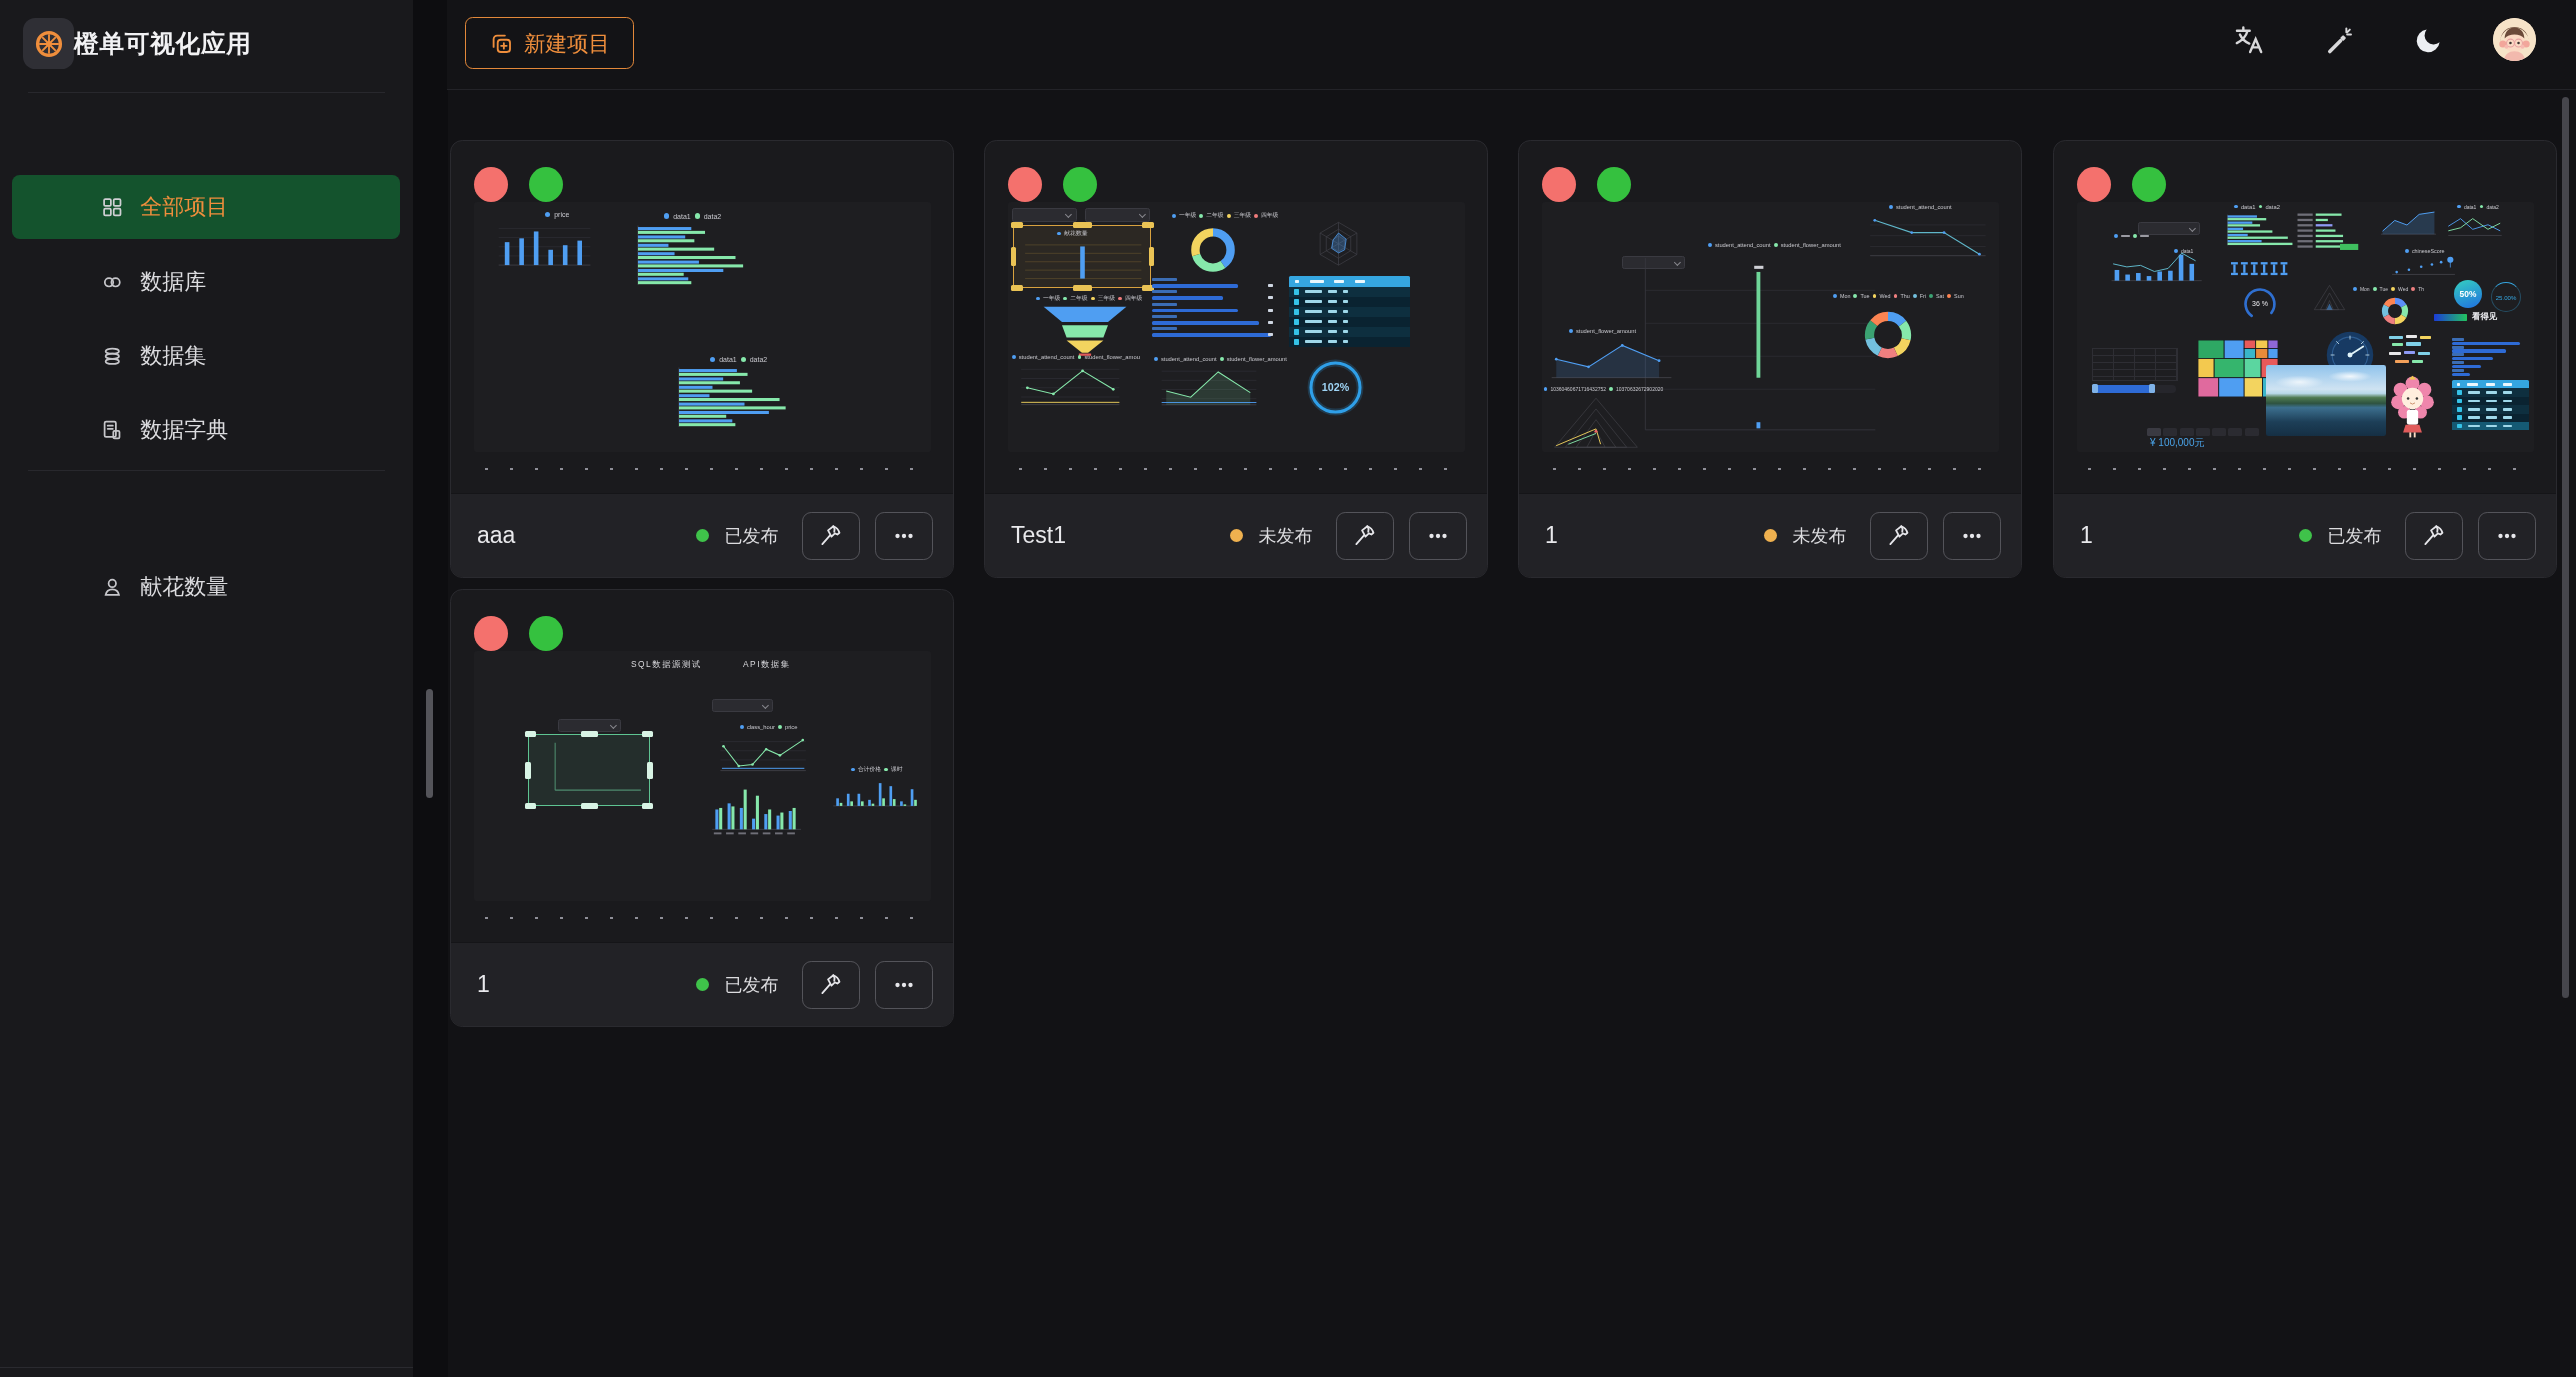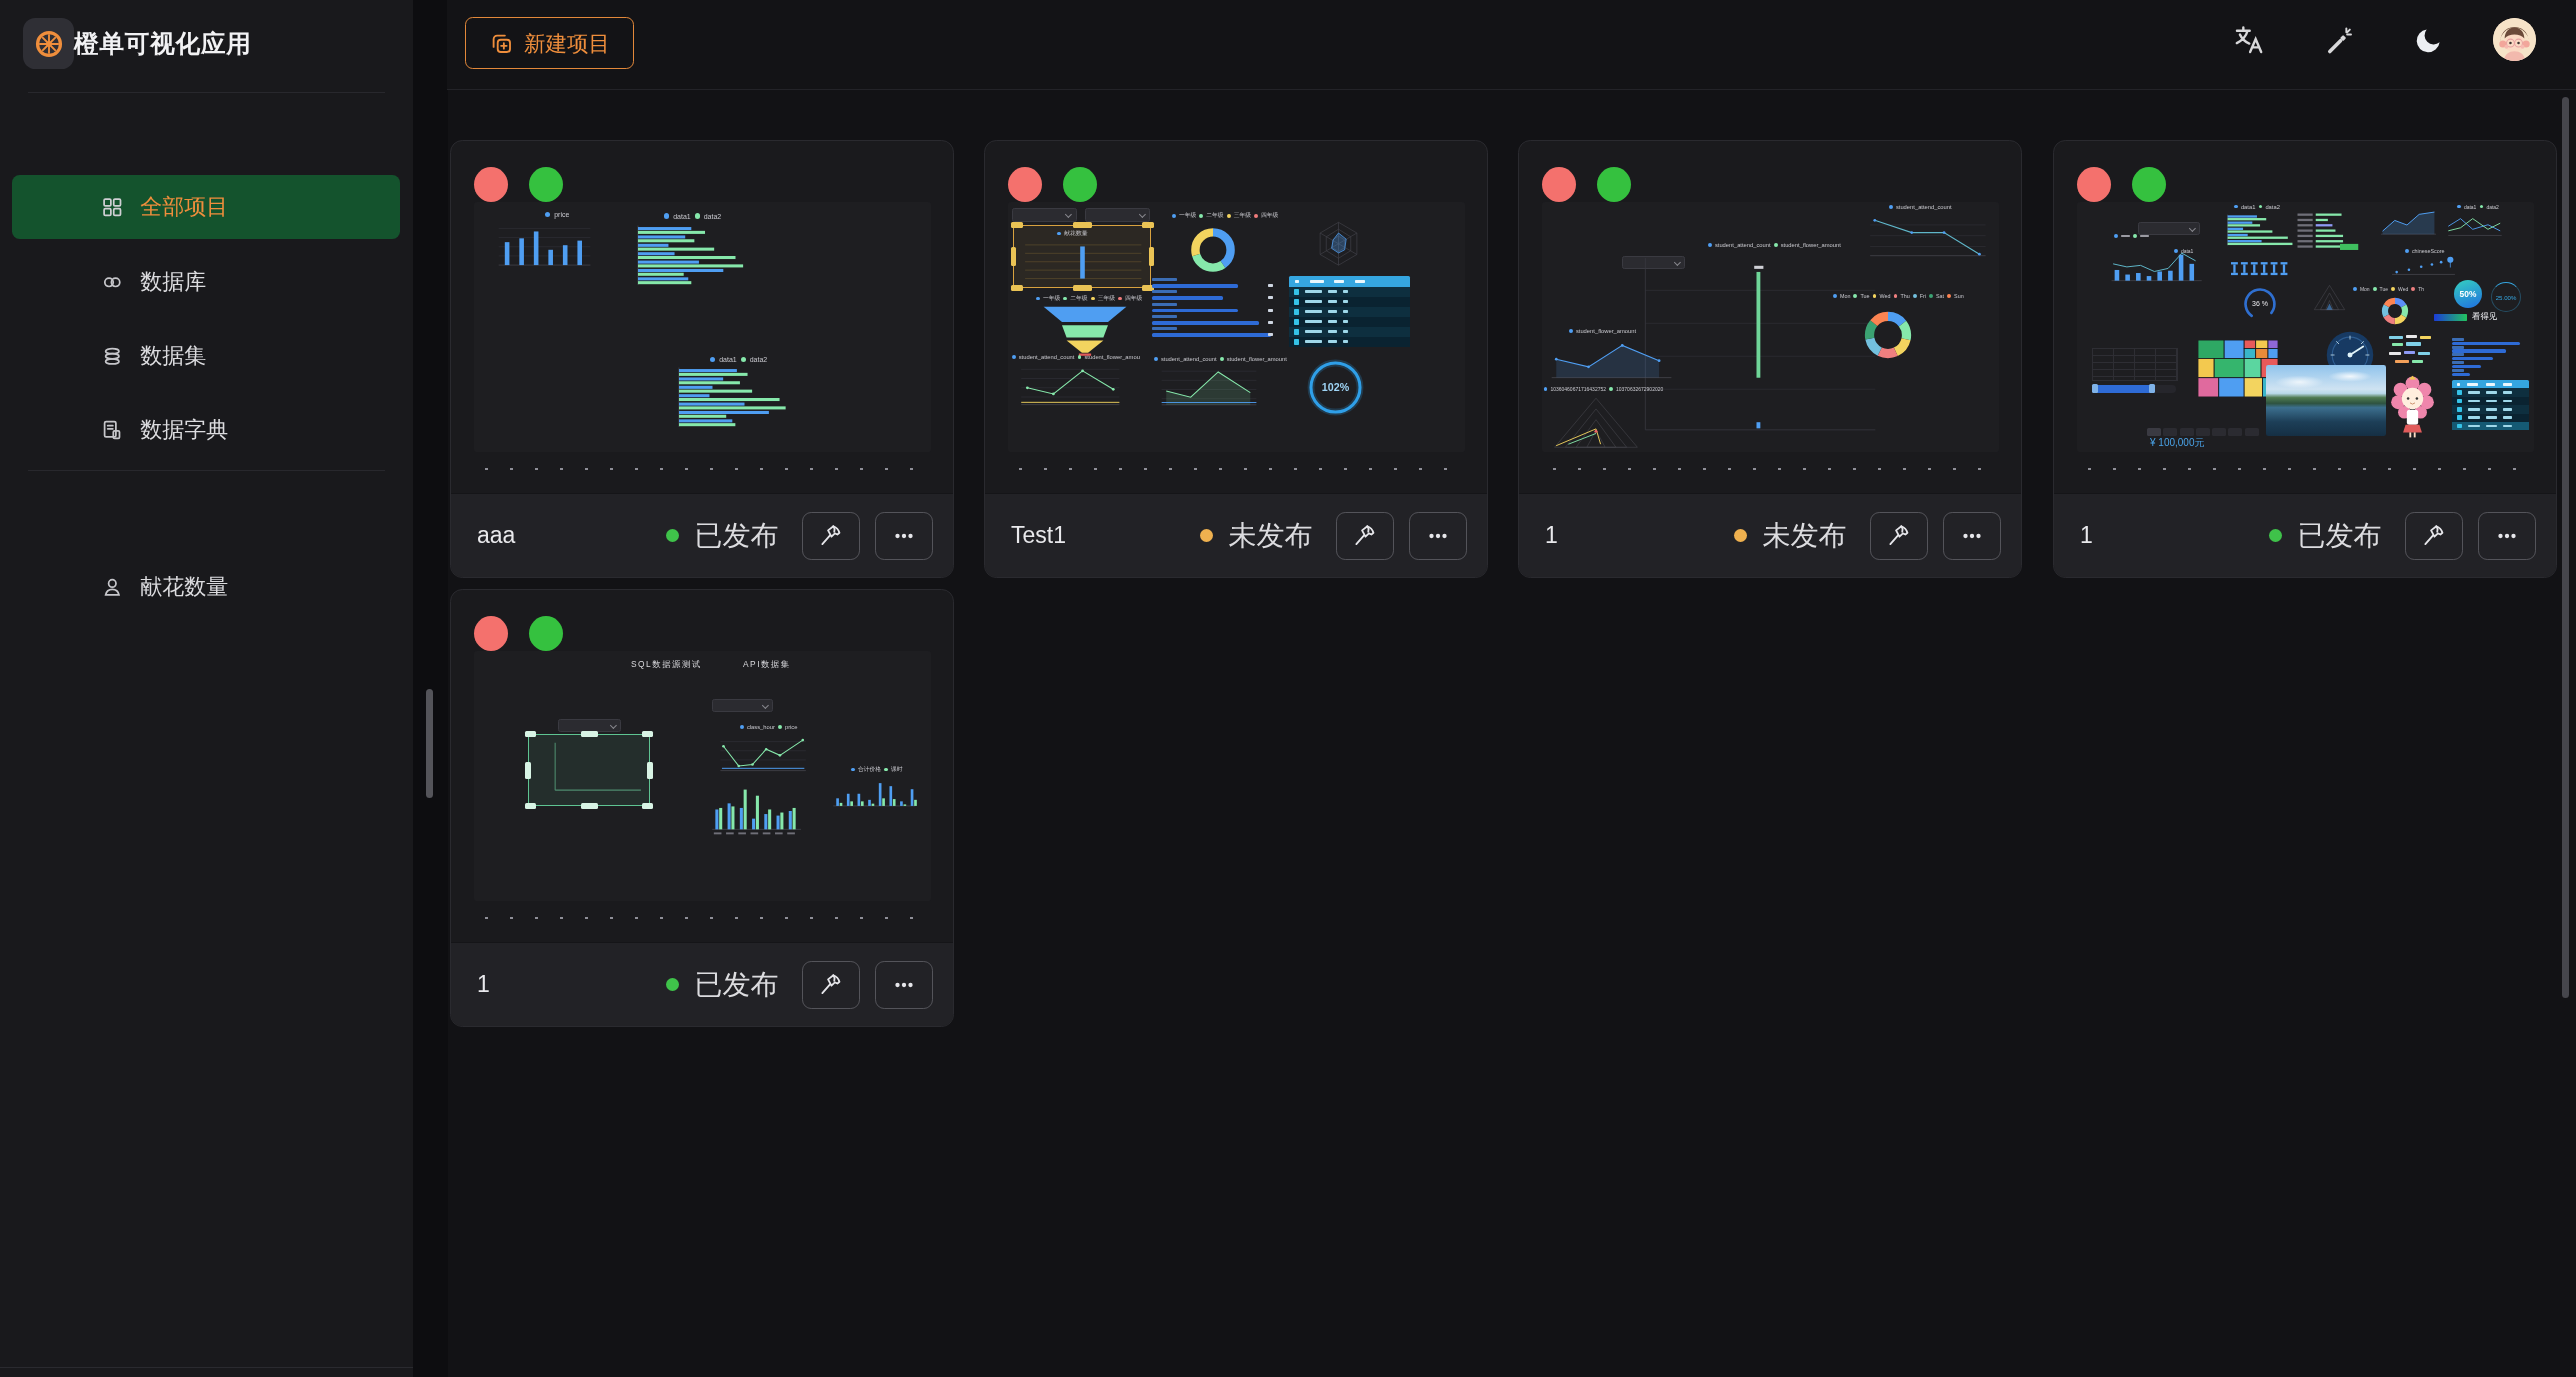--- a/index.html
+++ b/index.html
@@ -33,21 +33,21 @@
   .wdot{position:absolute;top:26px;width:34px;height:35px;border-radius:50%;}
   .wdot.r{left:23px;background:#f4716d;}
   .wdot.g{left:78px;background:#35c13f;}
   .thumb{position:absolute;left:23px;top:61px;width:457px;height:250px;background:#1e1e21;border-radius:3.1px;overflow:hidden;}
   .dotsrow{position:absolute;left:23px;right:23px;top:325px;height:6.1px;background-image:radial-gradient(circle,#8f8f98 1.2px,transparent 1.5px);background-size:25px 6.1px;background-repeat:repeat-x;}
   .cfoot{position:absolute;left:0;right:0;top:352px;bottom:0;background:#222226;border-top:0.8px solid #151518;display:flex;align-items:center;padding:0 20px 0 26px;gap:15.4px;}
   .ctitle{flex:1;font-size:23px;color:#e9e9ec;}
   .sdot{width:13px;height:13px;border-radius:50%;}
   .sdot[data-status="published"]{background:#3fc24a;}
   .sdot[data-status="unpublished"]{background:#efb14f;}
-  .slabel{font-size:28px;color:#dcdcdf;margin-right:7.7px;}
+  .slabel{font-size:18px;color:#dcdcdf;margin-right:7.7px;}
   .cbtn{width:58px;height:48px;border-radius:9.2px;border:1.5px solid #54545a;background:transparent;display:flex;align-items:center;justify-content:center;cursor:pointer;}
   
   .lg{position:absolute;display:flex;align-items:center;gap:3.8px;font-size:7px;color:#c9c9cf;white-space:nowrap;}
   .lg .d{width:5.4px;height:5.4px;border-radius:50%;display:inline-block;}
   .lg.sm{font-size:5.8px;gap:3.1px;}
   .lg.sm .d{width:3.8px;height:3.8px;}
   .dd{position:absolute;background:#2b2b30;border:0.8px solid #3a3a41;border-radius:2.3px;}
   .dd:after{content:"";position:absolute;right:4.6px;top:3.1px;width:3.8px;height:3.8px;border-right:1.1px solid #86868c;border-bottom:1.1px solid #86868c;transform:rotate(45deg);}
   .selp{position:absolute;border:1.5px solid #d9a23f;background:rgba(222,170,60,.08);box-sizing:border-box;}
   .selpg{position:absolute;border:1.5px solid #5ec492;background:rgba(94,196,146,.10);box-sizing:border-box;}
@@ -783,21 +783,21 @@
         <circle cx="22" cy="22" r="13" stroke="#fc8452" stroke-dasharray="13.6 68.1" stroke-dashoffset="-68"></circle>
       </g>
     </svg>
     <div class="pct50" style="left:377px;top:78px;width:28px;height:28px;font-size:8.4px">
         <span>50%</span>
       </div>
     <div class="pct25" style="left:414px;top:80px;width:28px;height:28px;font-size:6.1px">
         <span>25.00%</span>
       </div>
     <div class="abs" style="left:357px;top:112px;width:33px;height:7px;background:linear-gradient(90deg,#1b3bd8,#23c45f);border-radius:0.8px"></div>
-    <span class="abs" style="left:395px;top:109px;font-size:8.4px;font-weight:normal;color:#f0f0f4">看得见</span>
+    <span class="abs" style="left:395px;top:109px;font-size:8.4px;font-weight:bold;color:#f0f0f4">看得见</span>
     <div class="tinytable" style="left:15.4px;top:146px;width:84px;height:31px"></div>
     <div class="slider" style="left:15.4px;top:183px;width:84px">
         <span class="fill"></span>
         <span class="hd" style="left:0"></span>
         <span class="hd" style="left:57px"></span>
       </div>
     <svg class="abs" style="left:121px;top:138px" width="80" height="57" viewBox="0 0 104 74">
       <g stroke="#141418" stroke-width="1">
         <rect x="0" y="0" width="34" height="24" fill="#2ea864"></rect>
           <rect x="34" y="0" width="26" height="24" fill="#4f9ef2"></rect>

